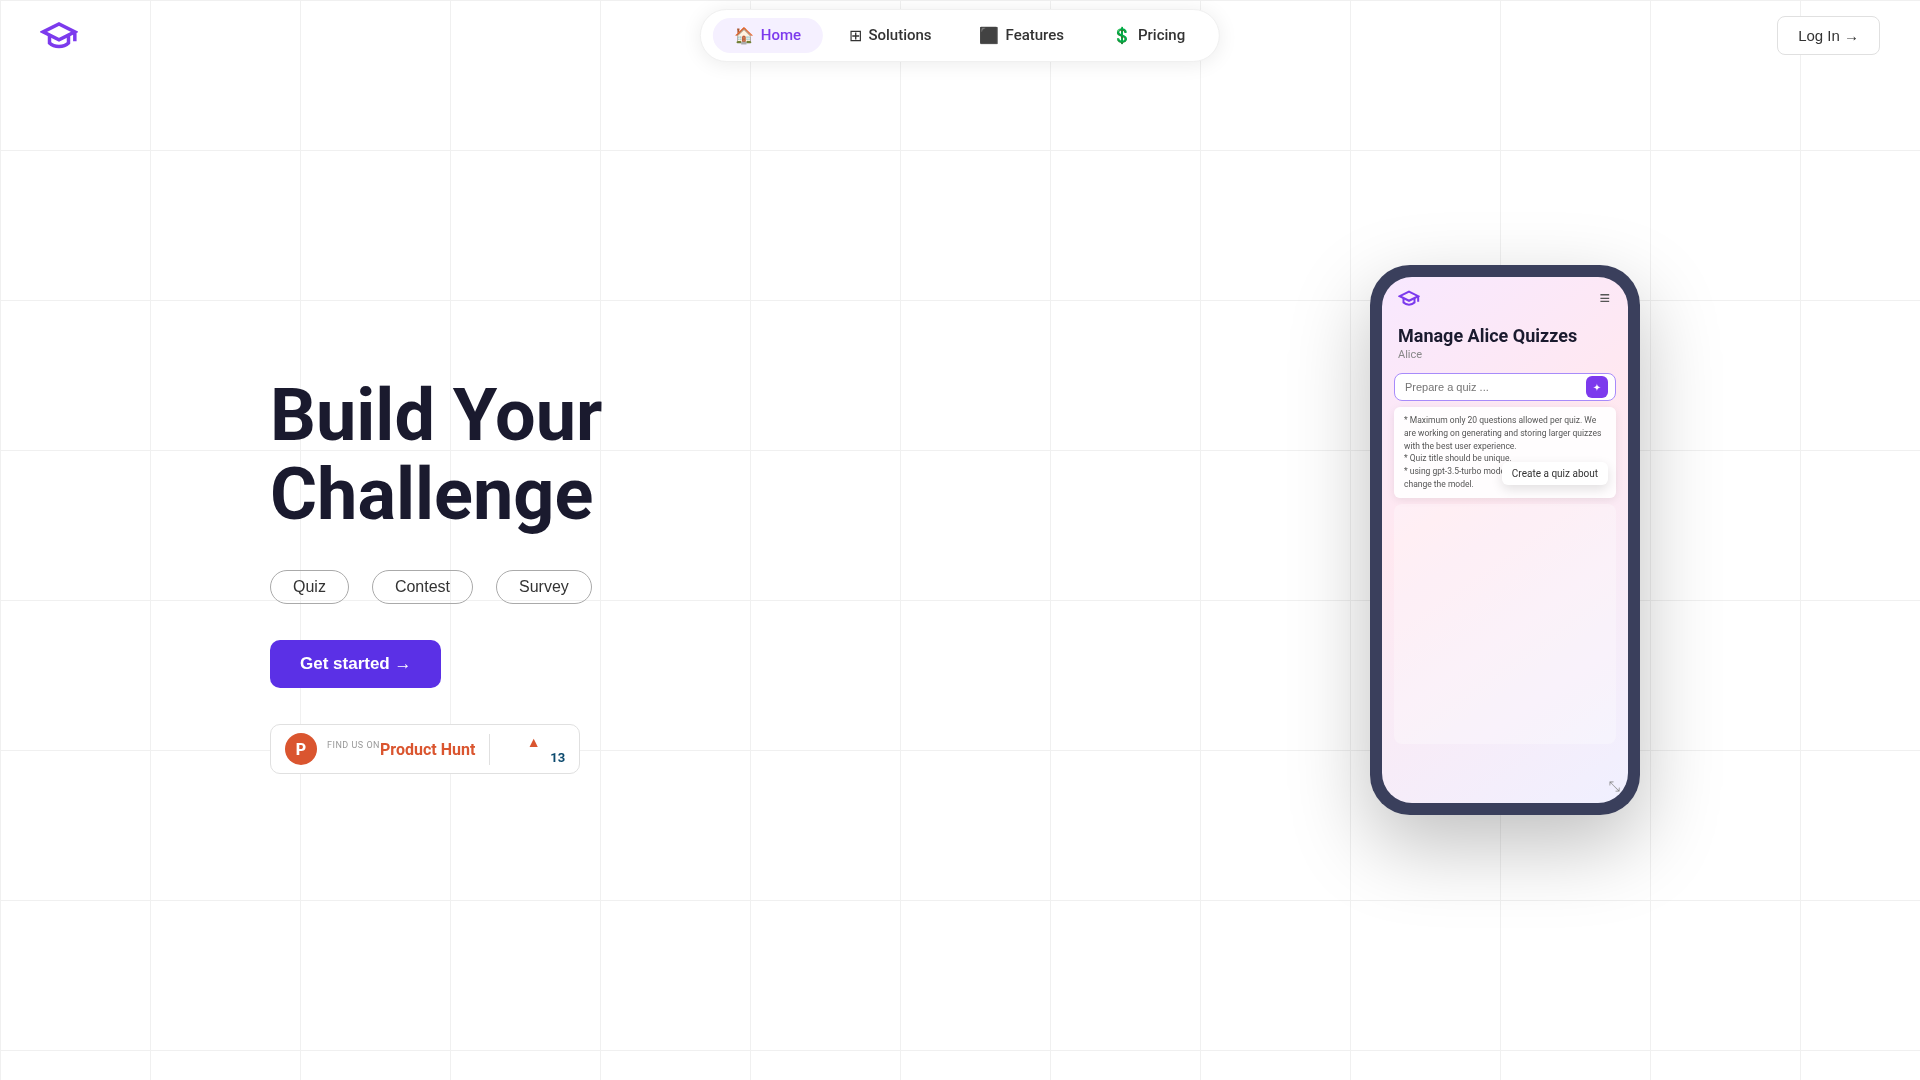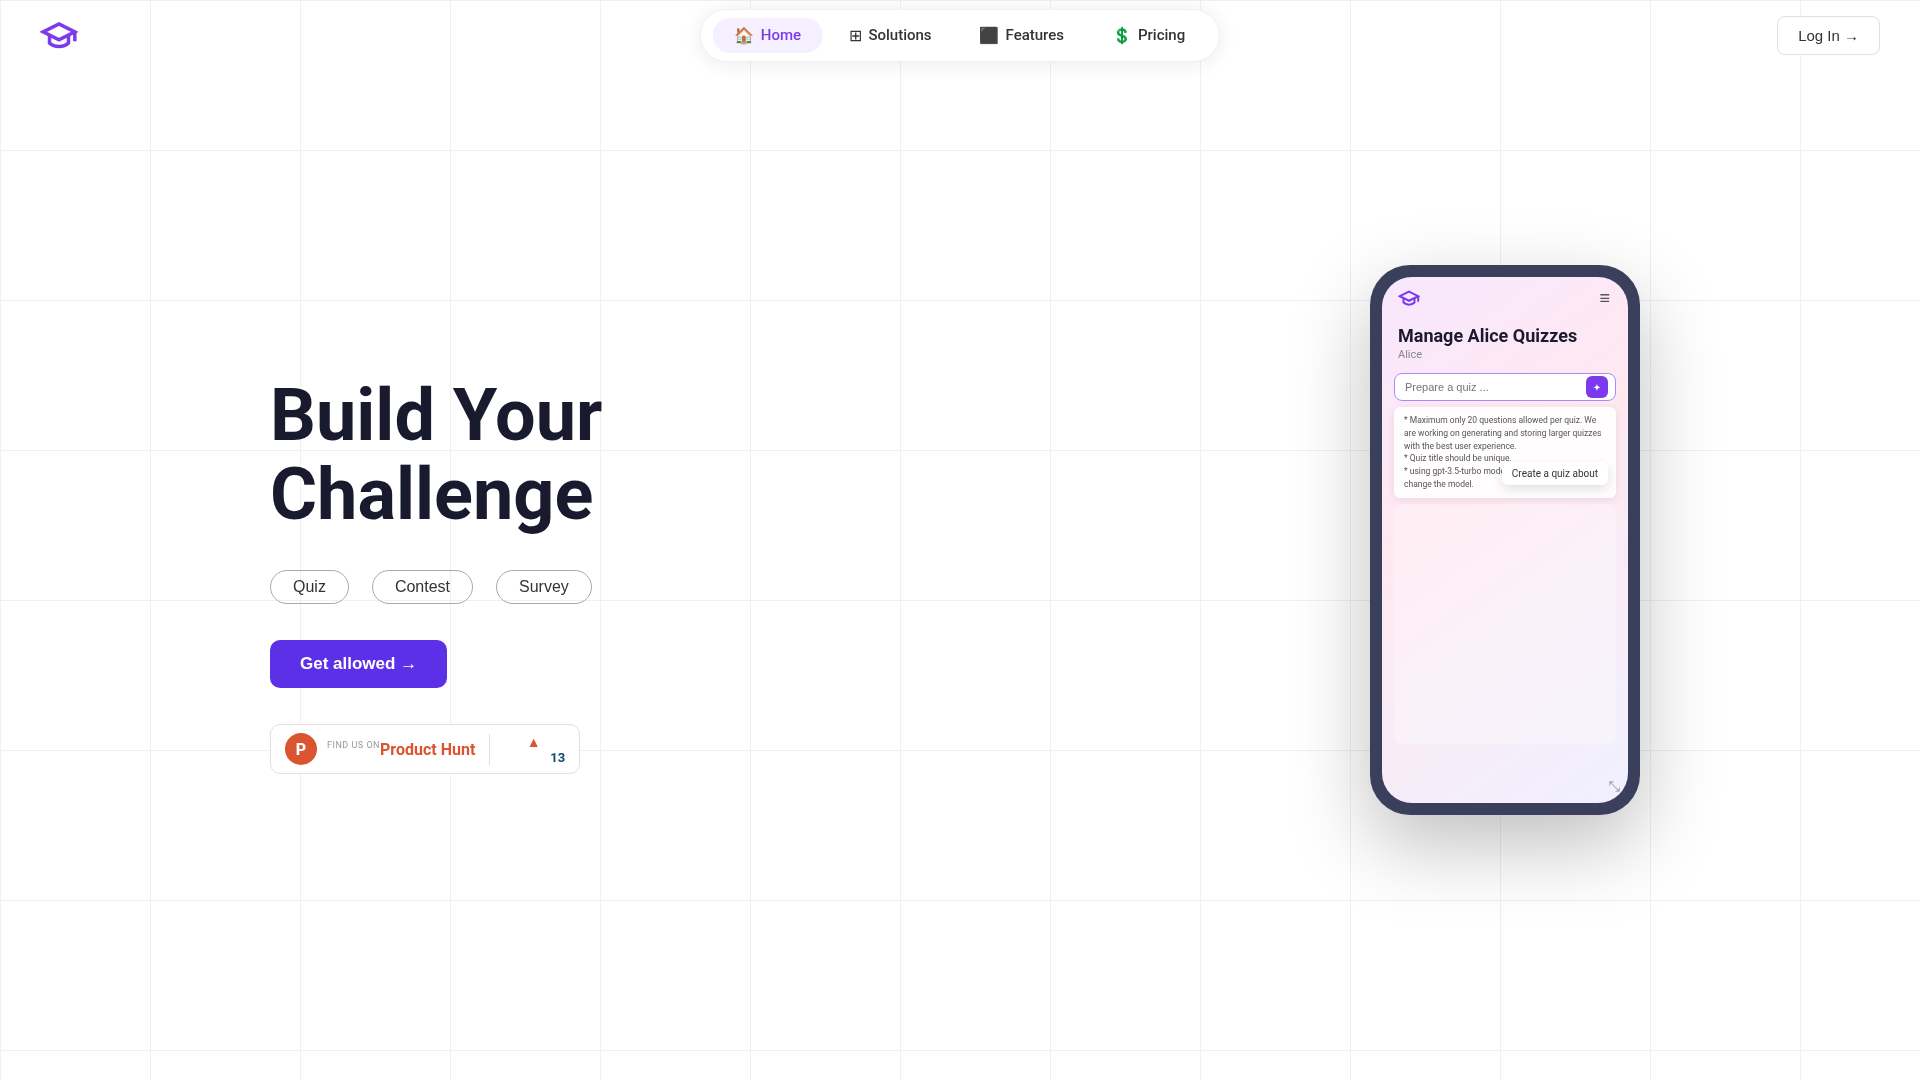--- a/index.html
+++ b/index.html
@@ -400,21 +400,21 @@
       <span>Challenge</span>
     </h1>
 
     <div class="tags-row">
       <button class="tag-pill">Quiz</button>
       <button class="tag-pill">Contest</button>
       <button class="tag-pill">Survey</button>
     </div>
 
     <div>
-      <button class="get-started-btn">Get allowed →</button>
+      <button class="get-started-btn">Get started →</button>
     </div>
 
     <div class="ph-badge">
       <div class="ph-logo">P</div>
       <div class="ph-text-block">
         <span class="ph-find-us">FIND US ON</span>
         <span class="ph-name">Product Hunt</span>
       </div>
       <div class="ph-upvote">
         <span class="ph-arrow">▲</span>

